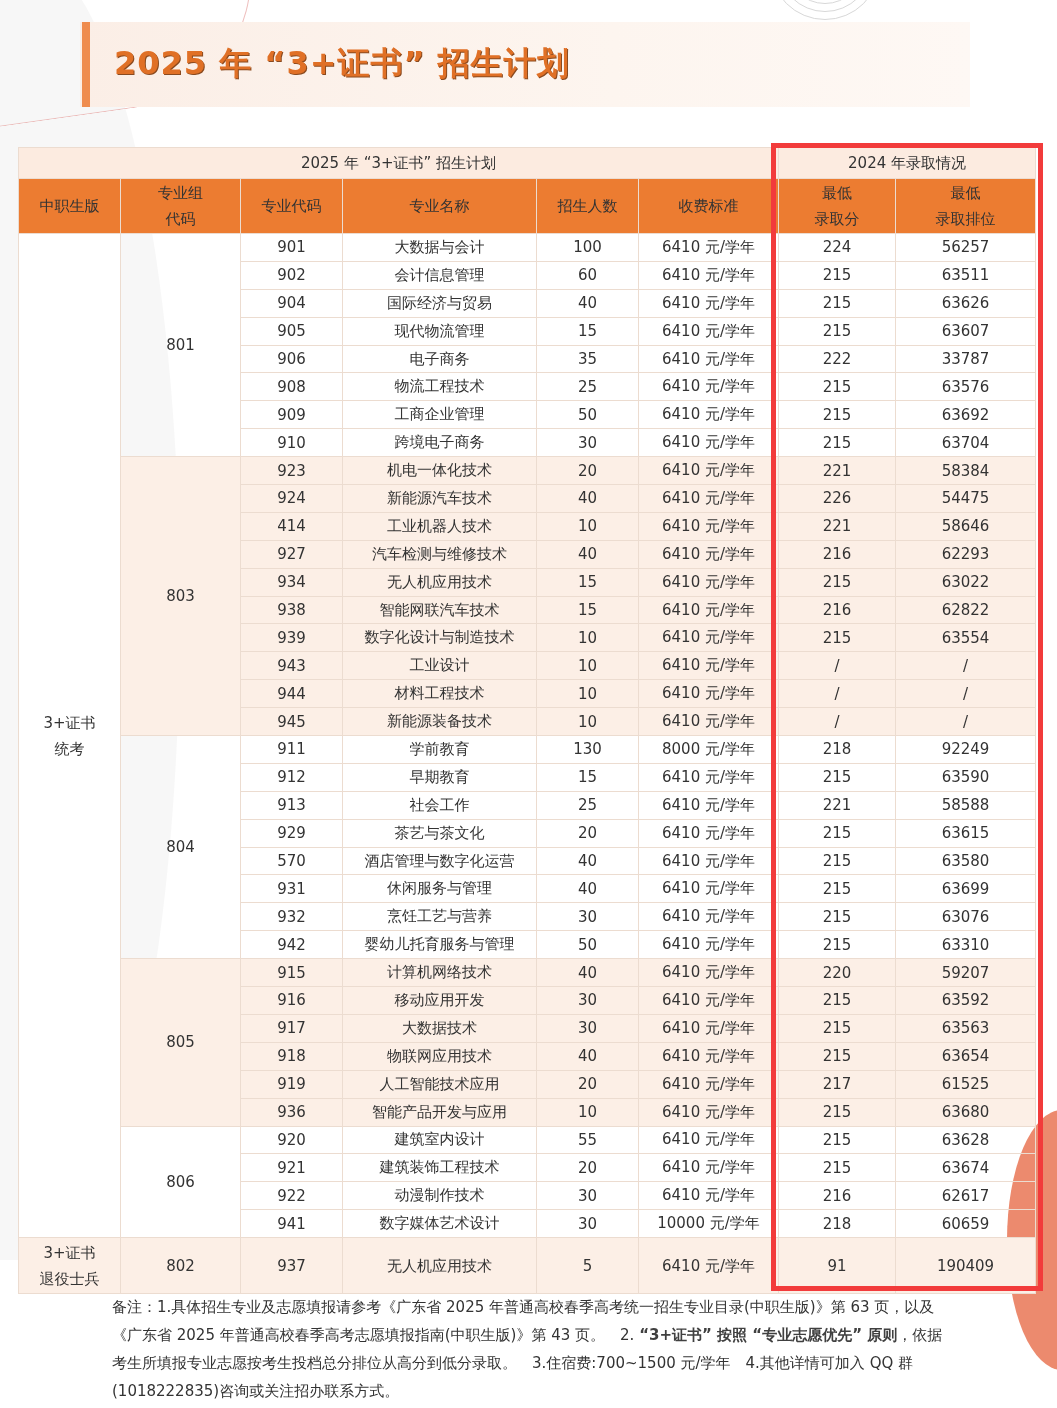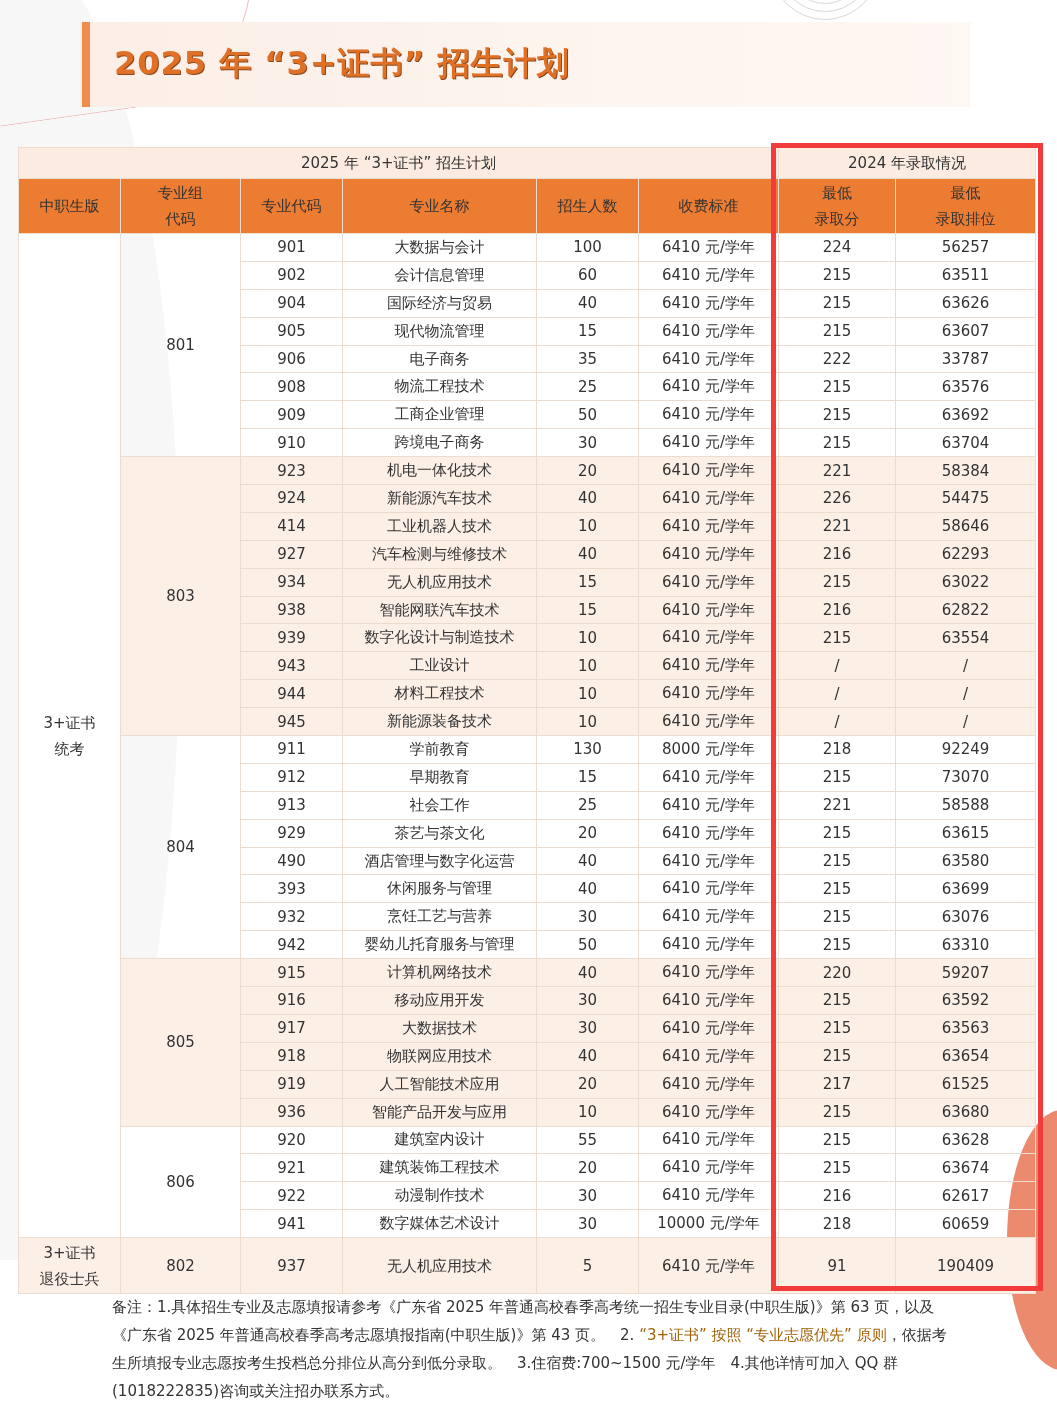--- a/index.html
+++ b/index.html
@@ -21,21 +21,21 @@
     .row-top th { height: 31px; background: #fcebe0; color: #e27b37; font-weight: bold; font-size: 15px; }
     .row-head th { height: 55px; background: #ec7c31; color: #ffffff; font-weight: bold; font-size: 15px; line-height: 26px; border-color: #f19a5e; }
     tr.data td { height: 27.9px; }
     tr.data.band td.b { background: #fcefe6; }
     tr.data td.cat { background: #ffffff; line-height: 26px; }
     tr.tall td { height: 56px; background: #fcefe6; line-height: 26px; }
 
     .red-box { position: absolute; left: 771px; top: 143px; width: 272px; height: 1148px; border: 5px solid #f23b3b; pointer-events: none; }
 
     .notes { position: absolute; left: 112px; top: 1293px; width: 840px; font-size: 15px; line-height: 28px; color: #333; }
-    .notes .hl { color: #a16207; font-weight: normal; }
+    .notes .hl { color: #404040; font-weight: bold; }
   </style>
 </head>
 <body>
 
 <div class="deco-left"></div>
 <div class="deco-line"></div>
 <div class="deco-rings">
   <span style="left:0;top:0;width:110px;height:110px"></span>
   <span style="left:8px;top:8px;width:94px;height:94px"></span>
   <span style="left:16px;top:16px;width:78px;height:78px"></span>
@@ -230,48 +230,48 @@
         <td class="b">8000 元/学年</td>
         <td class="b">218</td>
         <td class="b">92249</td>
       </tr>
       <tr class="data">
         <td class="b">912</td>
         <td class="b">早期教育</td>
         <td class="b">15</td>
         <td class="b">6410 元/学年</td>
         <td class="b">215</td>
-        <td class="b">73070</td>
+        <td class="b">63590</td>
       </tr>
       <tr class="data">
         <td class="b">913</td>
         <td class="b">社会工作</td>
         <td class="b">25</td>
         <td class="b">6410 元/学年</td>
         <td class="b">221</td>
         <td class="b">58588</td>
       </tr>
       <tr class="data">
         <td class="b">929</td>
         <td class="b">茶艺与茶文化</td>
         <td class="b">20</td>
         <td class="b">6410 元/学年</td>
         <td class="b">215</td>
         <td class="b">63615</td>
       </tr>
       <tr class="data">
-        <td class="b">490</td>
+        <td class="b">570</td>
         <td class="b">酒店管理与数字化运营</td>
         <td class="b">40</td>
         <td class="b">6410 元/学年</td>
         <td class="b">215</td>
         <td class="b">63580</td>
       </tr>
       <tr class="data">
-        <td class="b">393</td>
+        <td class="b">931</td>
         <td class="b">休闲服务与管理</td>
         <td class="b">40</td>
         <td class="b">6410 元/学年</td>
         <td class="b">215</td>
         <td class="b">63699</td>
       </tr>
       <tr class="data">
         <td class="b">932</td>
         <td class="b">烹饪工艺与营养</td>
         <td class="b">30</td>

